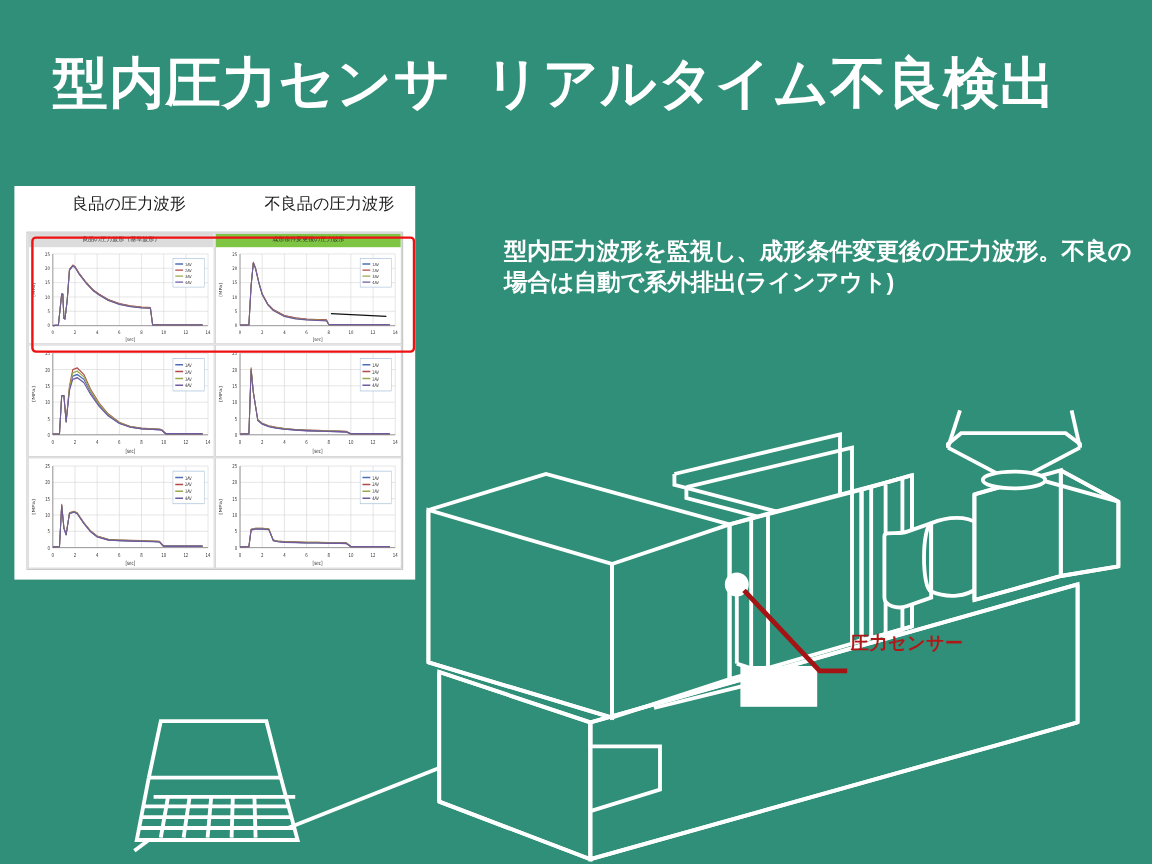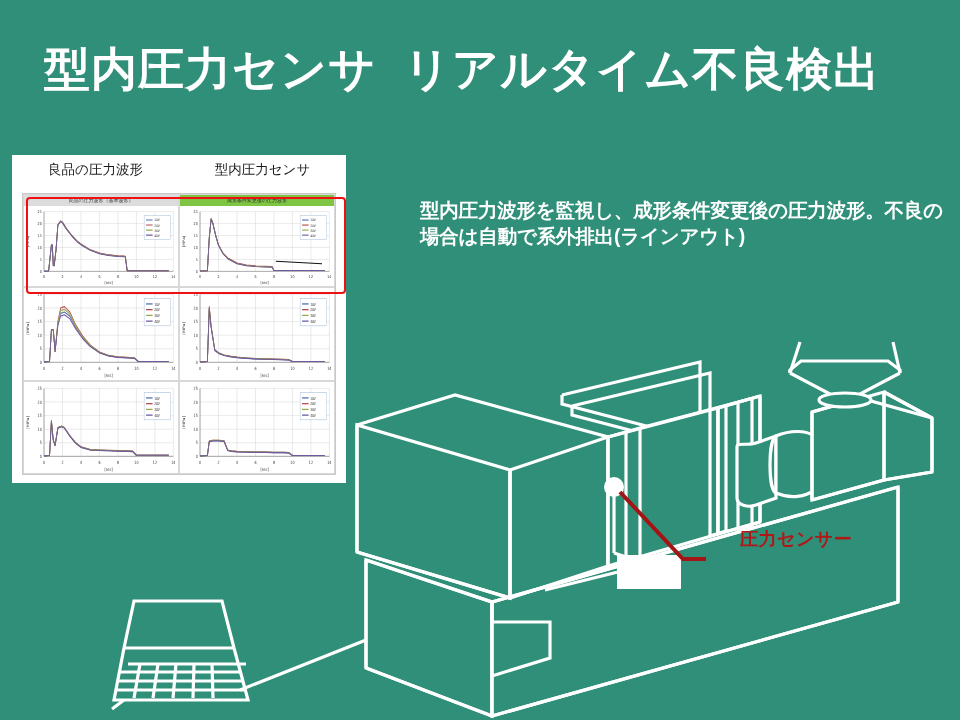--- a/index.html
+++ b/index.html
@@ -58,20 +58,21 @@
     box-sizing: border-box;
     overflow: hidden;
   }
   #chart-panel-headings {
     position: absolute;
     left: 0;
     top: 6px;
     width: 334px;
     height: 26px;
     display: flex;
+    padding-left: 12px;
   }
   .panel-heading {
     flex: 1 1 0;
     text-align: center;
     font-size: 13.5px;
     color: #1a1a1a;
     font-family: "DejaVu Sans", sans-serif;
     white-space: nowrap;
   }
   #chart-grid {
@@ -130,41 +131,41 @@
     left: 0;
     top: 0;
     width: 960px;
     height: 720px;
     pointer-events: none;
   }
 
   
   #sensor-label {
     position: absolute;
-    left: 740px;
+    left: 709px;
     top: 527px;
     color: #b01818;
-    font-size: 18px;
+    font-size: 15px;
     font-weight: bold;
     letter-spacing: 0.5px;
     white-space: nowrap;
   }
 </style>
 </head>
 <body>
 
 <div id="slide">
 
   <div id="slide-title">型内圧力センサ  リアルタイム不良検出</div>
 
   <div id="chart-panel">
 
     <div id="chart-panel-headings">
       <div class="panel-heading">良品の圧力波形</div>
-      <div class="panel-heading">型内圧力センサ</div>
+      <div class="panel-heading">不良品の圧力波形</div>
     </div>
 
     <div id="chart-grid">
 
       <div class="chart-cell">
         <div class="cell-header good">良品の圧力波形（基準波形）</div>
         <div class="plot-holder">
             <svg viewBox="0 0 200 86" preserveAspectRatio="none">
               <rect x="26" y="6" width="168" height="64" fill="#ffffff"></rect>
               <line x1="26" y1="6" x2="26" y2="70" stroke="#d0d0d0" stroke-width="0.5"></line>

